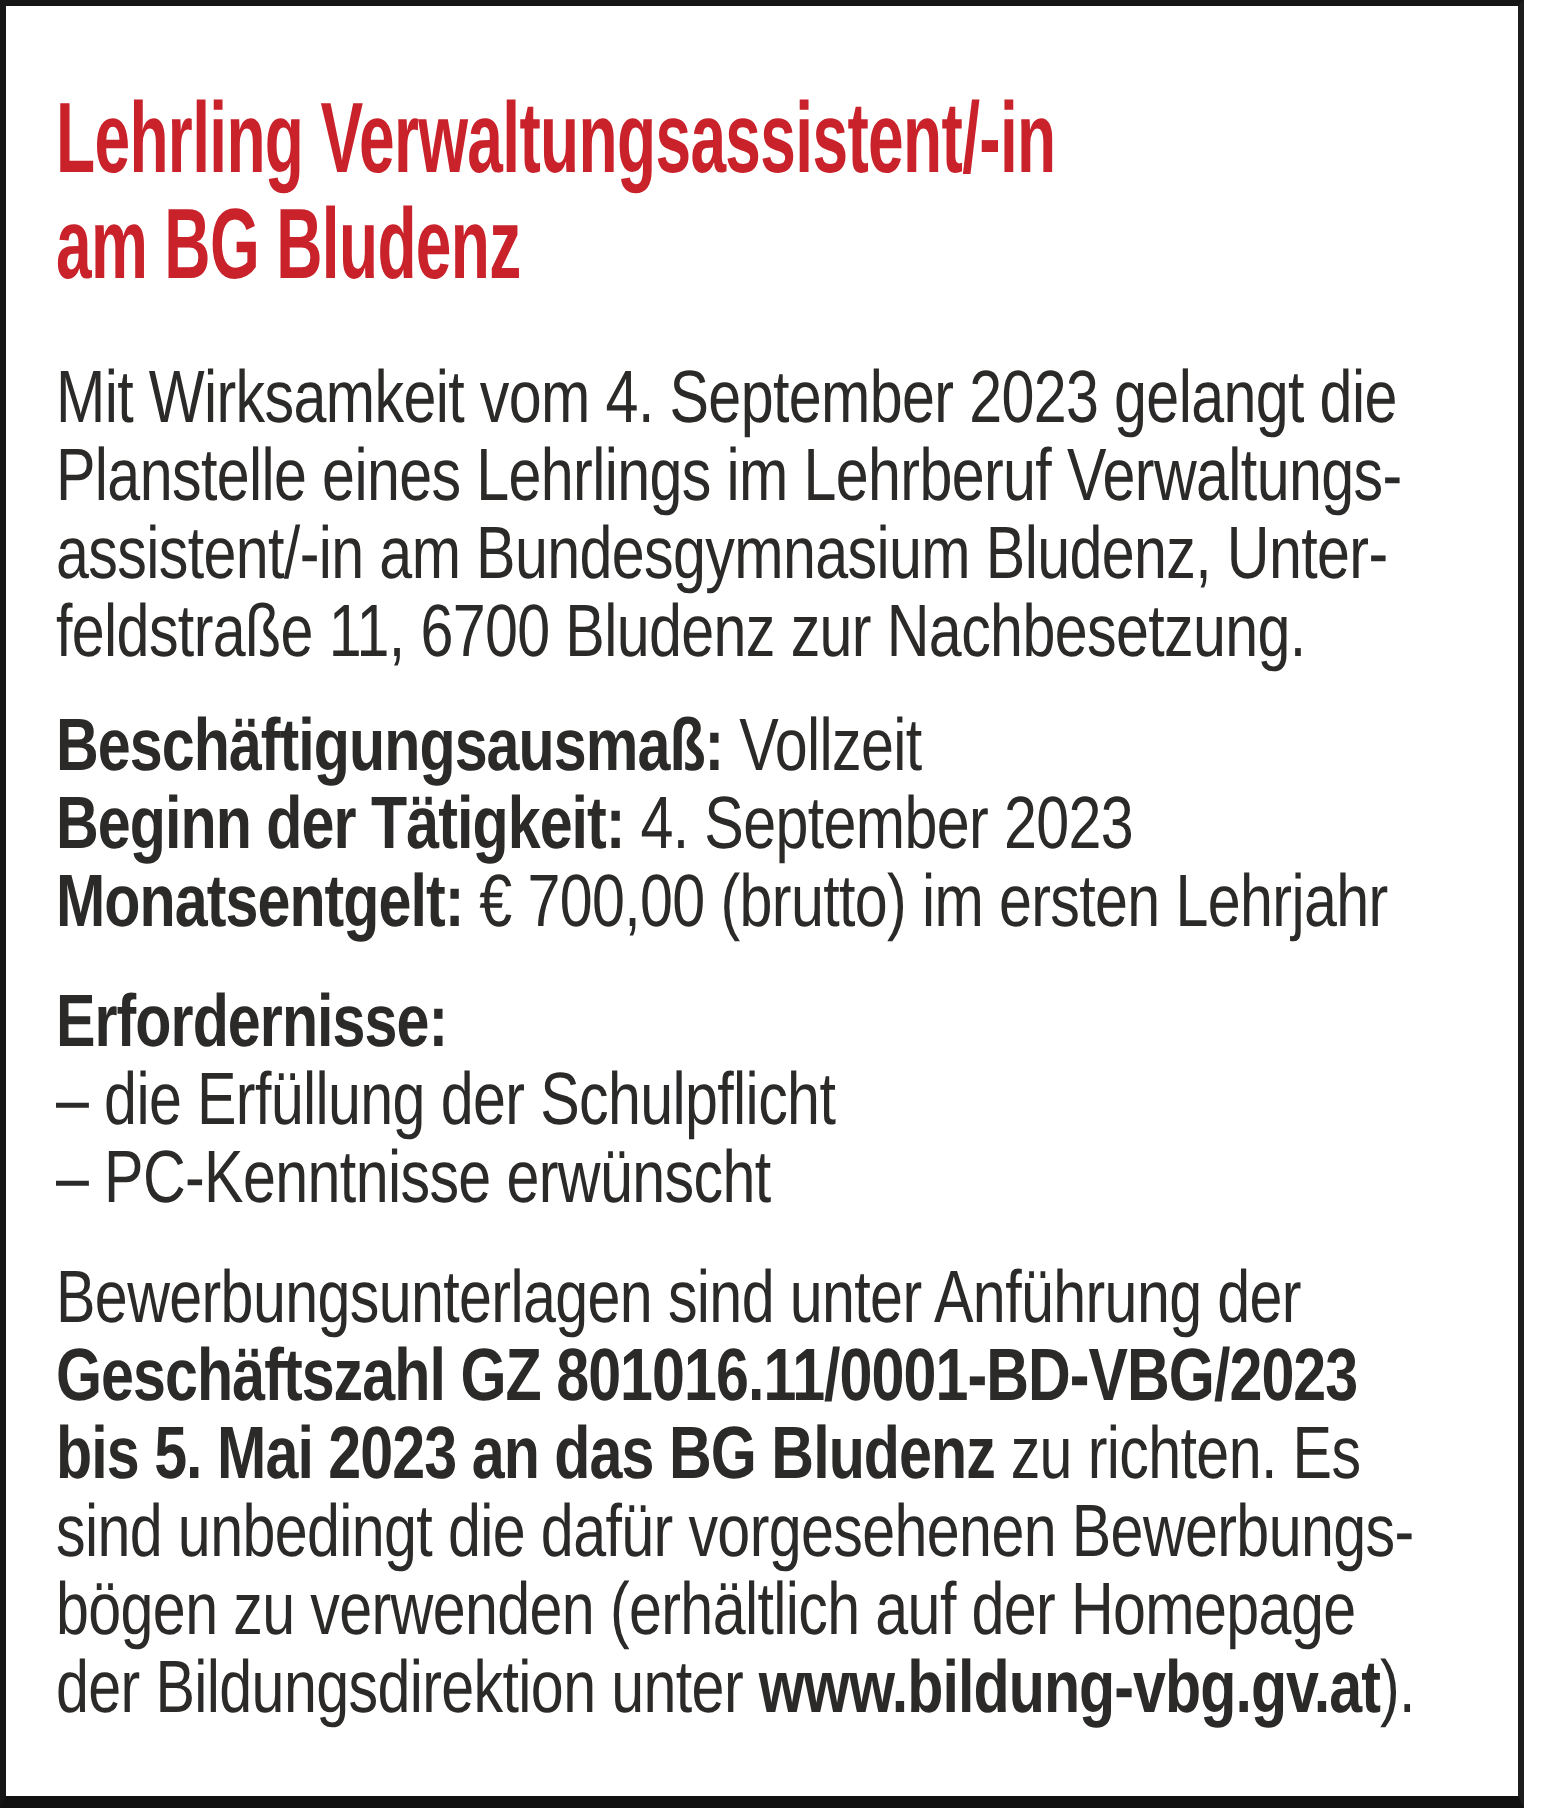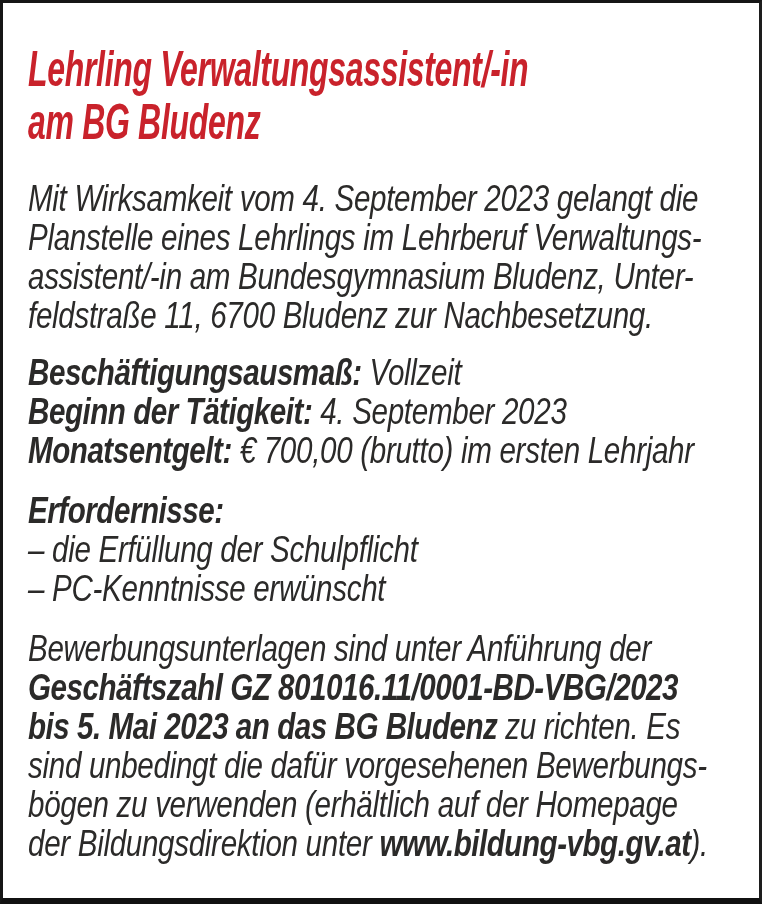--- a/index.html
+++ b/index.html
@@ -29,21 +29,20 @@
     border-left: 3px solid #161616;
     border-right: 3px solid #1d1d1d;
     border-bottom: 6px solid #111111;
     background: #ffffff;
     overflow: hidden;
   }
   .ad-content {
     position: relative;
     padding-left: 25px;
     padding-right: 0;
-    font-style: italic;
   }
   .line { white-space: nowrap; }
 
   
   .ad-title {
     margin-top: 40px;
     font-size: 50px;
     line-height: 53px;
     font-weight: bold;
     letter-spacing: -0.5px;

